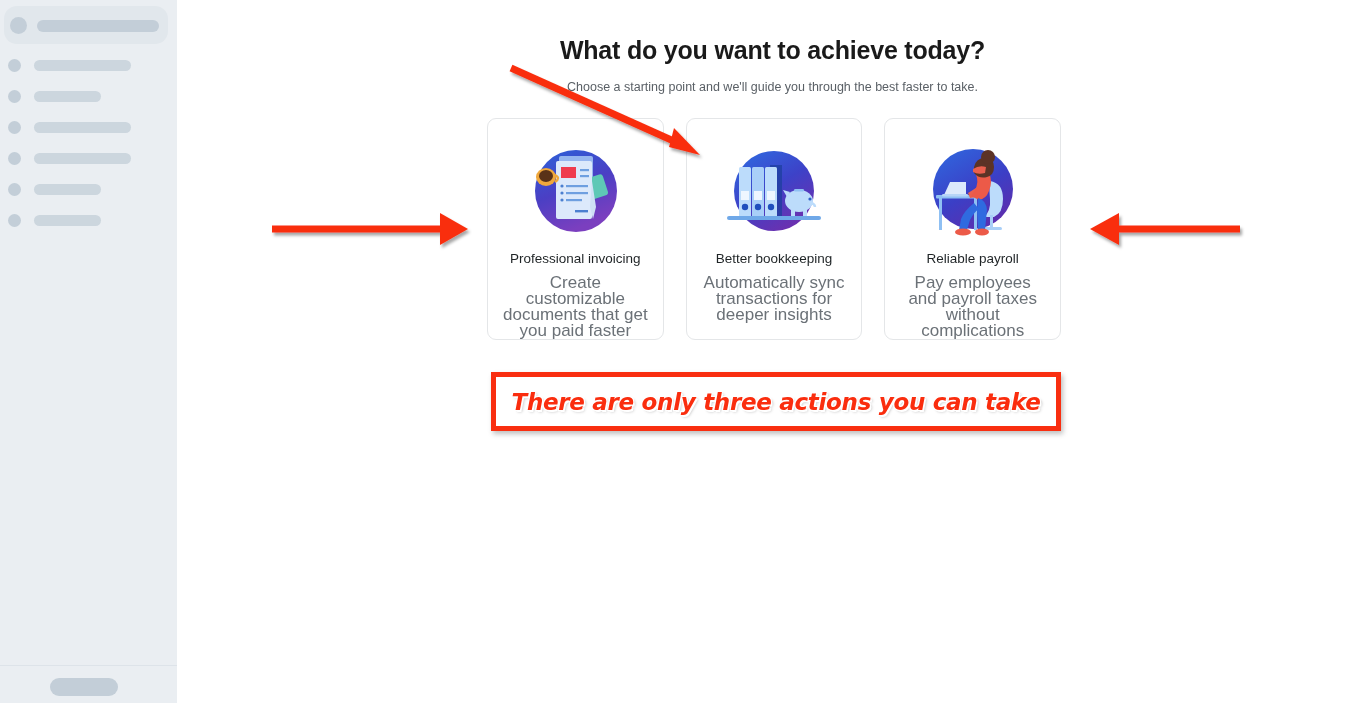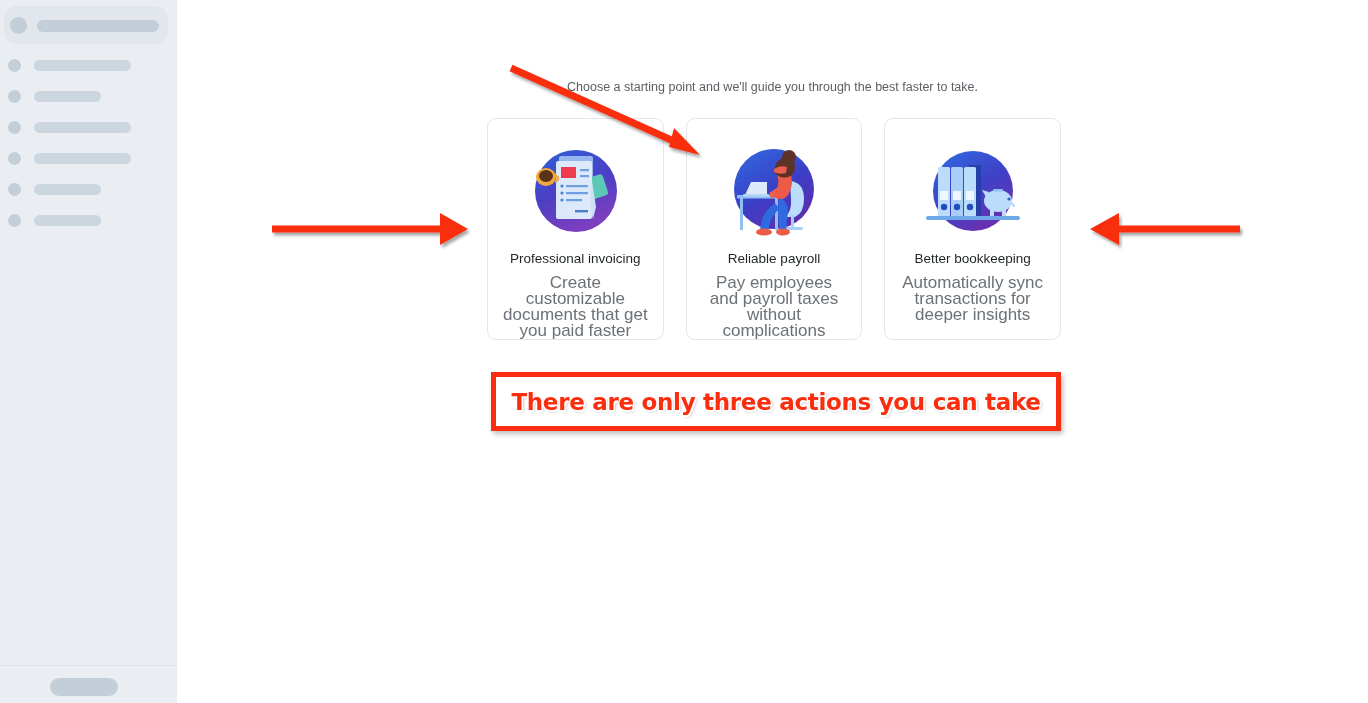--- a/index.html
+++ b/index.html
@@ -130,20 +130,21 @@
     text-align: center;
     padding: 0 14px;
   }
 
   
   .anno-layer {
     position: absolute;
     left: 0; top: 0;
     width: 1368px; height: 703px;
     pointer-events: none;
+    font-style: italic;
   }
   .anno-banner {
     position: absolute;
     left: 491px; top: 372px;
     width: 570px; height: 59px;
     border: 5px solid #f92e10;
     background: #ffffff;
     display: flex;
     align-items: center;
     justify-content: center;
@@ -202,20 +203,21 @@
       <div class="skel-dot" style="left:8px; top:7px; width:13px; height:13px;"></div>
       <div class="skel-bar light" style="left:34px; top:8px; width:67px;"></div>
     </div>
 
     <div class="sidebar-divider"></div>
     <div class="skel-pill"></div>
   </div>
 
   <div class="main">
 
+    <div class="page-title">What do you want to achieve today?</div>
     <div class="page-subtitle">Choose a starting point and we'll guide you through the best faster to take.</div>
 
     <div class="cards">
 
       <div class="card">
         <svg class="card-illus" viewBox="0 0 110 100">
           <defs>
             <linearGradient id="g1" x1="0" y1="0" x2="0.4" y2="1">
               <stop offset="0%" stop-color="#2b62d9"></stop>
               <stop offset="55%" stop-color="#4b3fc4"></stop>
@@ -236,52 +238,20 @@
           <circle cx="42" cy="59" r="1.6" fill="#4b7fd0"></circle>
           <rect x="46" y="58" width="16" height="2.2" fill="#6e9fe0"></rect>
           <rect x="55" y="69" width="13" height="2.4" fill="#4b7fd0"></rect>
           <path d="M72 40 L76 66 L73 78 L70 66 Z" fill="#cfe0f5"></path>
           <ellipse cx="26" cy="36" rx="10" ry="9" fill="#f0a83c"></ellipse>
           <ellipse cx="26" cy="35" rx="7" ry="6" fill="#5a3218"></ellipse>
           <path d="M35 34 q6 3 0 7" stroke="#f0a83c" stroke-width="2.4" fill="none"></path>
         </svg>
         <div class="card-title">Professional invoicing</div>
         <div class="card-desc">Create customizable documents that get you paid faster</div>
-      </div>
-
-      <div class="card">
-        <svg class="card-illus" viewBox="0 0 110 100">
-          <defs>
-            <linearGradient id="g3" x1="0" y1="0" x2="0.6" y2="1">
-              <stop offset="0%" stop-color="#2f6ae0"></stop>
-              <stop offset="60%" stop-color="#3b3fc6"></stop>
-              <stop offset="100%" stop-color="#5a2fb0"></stop>
-            </linearGradient>
-          </defs>
-          <circle cx="55" cy="48" r="40" fill="url(#g3)"></circle>
-          <path d="M72 40 q13 2 13 18 q0 14 -9 18 l-10 0 q7 -6 6 -18 q-1 -14 0 -18 Z" fill="#bcdcfb"></path>
-          <rect x="72" y="74" width="3" height="14" fill="#a9cff8"></rect>
-          <rect x="64" y="86" width="20" height="3" rx="1.5" fill="#a9cff8"></rect>
-          <rect x="18" y="54" width="44" height="3.4" rx="1" fill="#8fc0f3"></rect>
-          <rect x="21" y="57" width="3" height="32" fill="#8fc0f3"></rect>
-          <rect x="56" y="57" width="3" height="32" fill="#8fc0f3"></rect>
-          <path d="M26 54 l6 -13 l16 0 l0 13 Z" fill="#dce9fb"></path>
-          <rect x="24" y="53" width="26" height="2.6" rx="1.3" fill="#b7d5f7"></rect>
-          <path d="M50 52 q10 -6 14 -10 l6 8 q-8 6 -18 7 Z" fill="#ea5f4e"></path>
-          <path d="M57 28 q9 -5 14 4 q4 8 0 18 q-3 8 -10 9 l-8 -4 q8 -10 6 -18 q-2 -7 -2 -9 Z" fill="#ec5a48"></path>
-          <path d="M56 26 q2 -9 11 -9 q9 0 9 9 q0 8 -7 10 q-8 2 -13 -4 Z" fill="#5c3326"></path>
-          <circle cx="70" cy="16" r="7" fill="#5c3326"></circle>
-          <path d="M55 28 q6 -4 13 -2 l-1 6 q-7 2 -12 -1 Z" fill="#ea5f4e"></path>
-          <path d="M60 57 q8 2 9 12 l-2 20 l-7 0 l-1 -19 Z" fill="#2f6ae0"></path>
-          <path d="M56 62 q-10 8 -13 16 l-2 11 l8 0 l3 -10 q4 -8 9 -11 Z" fill="#2f6ae0"></path>
-          <ellipse cx="45" cy="91" rx="8" ry="3.6" fill="#ec5a48"></ellipse>
-          <ellipse cx="64" cy="91" rx="7" ry="3.4" fill="#ec5a48"></ellipse>
-        </svg>
-        <div class="card-title">Reliable payroll</div>
-        <div class="card-desc">Pay employees and payroll taxes without complications</div>
       </div>
 
       <div class="card">
         <svg class="card-illus" viewBox="0 0 110 100">
           <defs>
             <linearGradient id="g2" x1="0.1" y1="0" x2="0.7" y2="1">
               <stop offset="0%" stop-color="#2f6ae0"></stop>
               <stop offset="50%" stop-color="#3d42c8"></stop>
               <stop offset="100%" stop-color="#6e2fae"></stop>
             </linearGradient>
@@ -303,20 +273,52 @@
           <path d="M92 62 q4 1 4 4" stroke="#bcdcfb" stroke-width="2.4" fill="none"></path>
           <rect x="72" y="69" width="4" height="6" fill="#bcdcfb"></rect>
           <rect x="84" y="69" width="4" height="6" fill="#bcdcfb"></rect>
           <rect x="75" y="48" width="10" height="2.6" rx="1.3" fill="#8fc0f3"></rect>
           <rect x="8" y="75" width="94" height="4" rx="2" fill="#6fa8e8"></rect>
         </svg>
         <div class="card-title">Better bookkeeping</div>
         <div class="card-desc">Automatically sync transactions for deeper insights</div>
       </div>
 
+      <div class="card">
+        <svg class="card-illus" viewBox="0 0 110 100">
+          <defs>
+            <linearGradient id="g3" x1="0" y1="0" x2="0.6" y2="1">
+              <stop offset="0%" stop-color="#2f6ae0"></stop>
+              <stop offset="60%" stop-color="#3b3fc6"></stop>
+              <stop offset="100%" stop-color="#5a2fb0"></stop>
+            </linearGradient>
+          </defs>
+          <circle cx="55" cy="48" r="40" fill="url(#g3)"></circle>
+          <path d="M72 40 q13 2 13 18 q0 14 -9 18 l-10 0 q7 -6 6 -18 q-1 -14 0 -18 Z" fill="#bcdcfb"></path>
+          <rect x="72" y="74" width="3" height="14" fill="#a9cff8"></rect>
+          <rect x="64" y="86" width="20" height="3" rx="1.5" fill="#a9cff8"></rect>
+          <rect x="18" y="54" width="44" height="3.4" rx="1" fill="#8fc0f3"></rect>
+          <rect x="21" y="57" width="3" height="32" fill="#8fc0f3"></rect>
+          <rect x="56" y="57" width="3" height="32" fill="#8fc0f3"></rect>
+          <path d="M26 54 l6 -13 l16 0 l0 13 Z" fill="#dce9fb"></path>
+          <rect x="24" y="53" width="26" height="2.6" rx="1.3" fill="#b7d5f7"></rect>
+          <path d="M50 52 q10 -6 14 -10 l6 8 q-8 6 -18 7 Z" fill="#ea5f4e"></path>
+          <path d="M57 28 q9 -5 14 4 q4 8 0 18 q-3 8 -10 9 l-8 -4 q8 -10 6 -18 q-2 -7 -2 -9 Z" fill="#ec5a48"></path>
+          <path d="M56 26 q2 -9 11 -9 q9 0 9 9 q0 8 -7 10 q-8 2 -13 -4 Z" fill="#5c3326"></path>
+          <circle cx="70" cy="16" r="7" fill="#5c3326"></circle>
+          <path d="M55 28 q6 -4 13 -2 l-1 6 q-7 2 -12 -1 Z" fill="#ea5f4e"></path>
+          <path d="M60 57 q8 2 9 12 l-2 20 l-7 0 l-1 -19 Z" fill="#2f6ae0"></path>
+          <path d="M56 62 q-10 8 -13 16 l-2 11 l8 0 l3 -10 q4 -8 9 -11 Z" fill="#2f6ae0"></path>
+          <ellipse cx="45" cy="91" rx="8" ry="3.6" fill="#ec5a48"></ellipse>
+          <ellipse cx="64" cy="91" rx="7" ry="3.4" fill="#ec5a48"></ellipse>
+        </svg>
+        <div class="card-title">Reliable payroll</div>
+        <div class="card-desc">Pay employees and payroll taxes without complications</div>
+      </div>
+
     </div>
   </div>
 
   <div class="anno-layer">
 
     <svg width="1368" height="703" style="position:absolute;left:0;top:0;">
       <defs>
         <filter id="sh" x="-20%" y="-20%" width="160%" height="160%">
           <feDropShadow dx="2" dy="3" stdDeviation="1.6" flood-color="#000000" flood-opacity="0.35"></feDropShadow>
         </filter>

